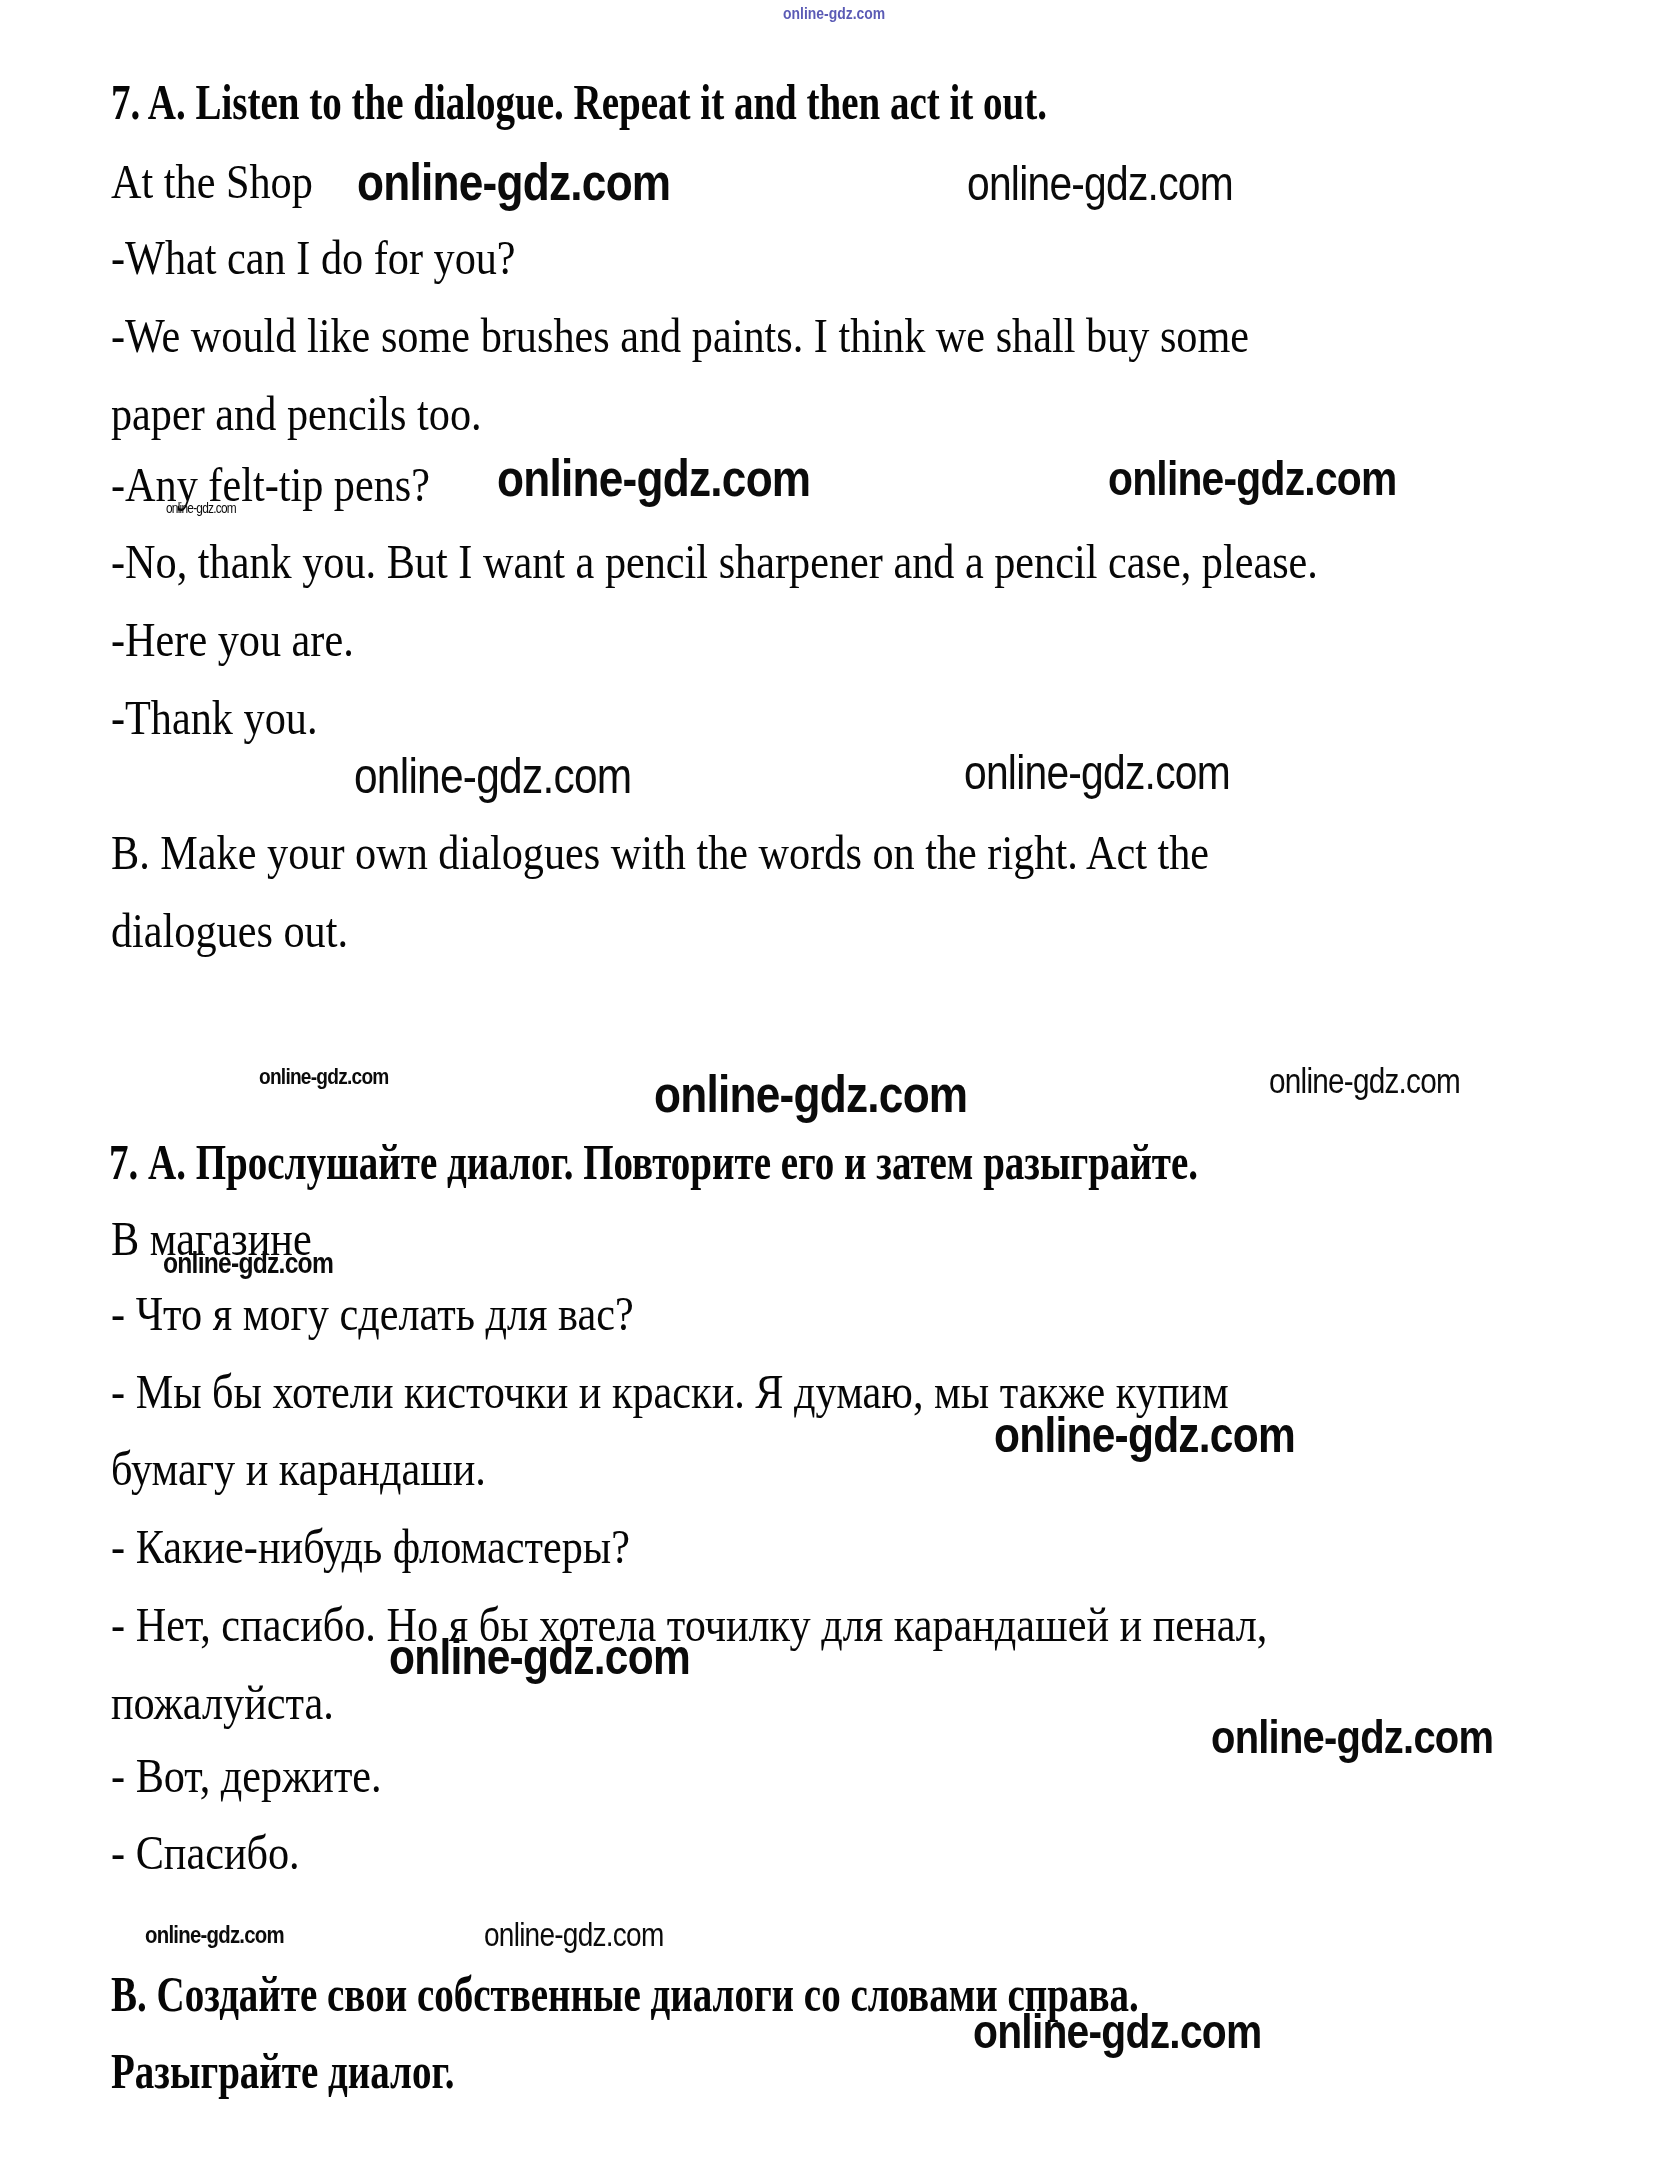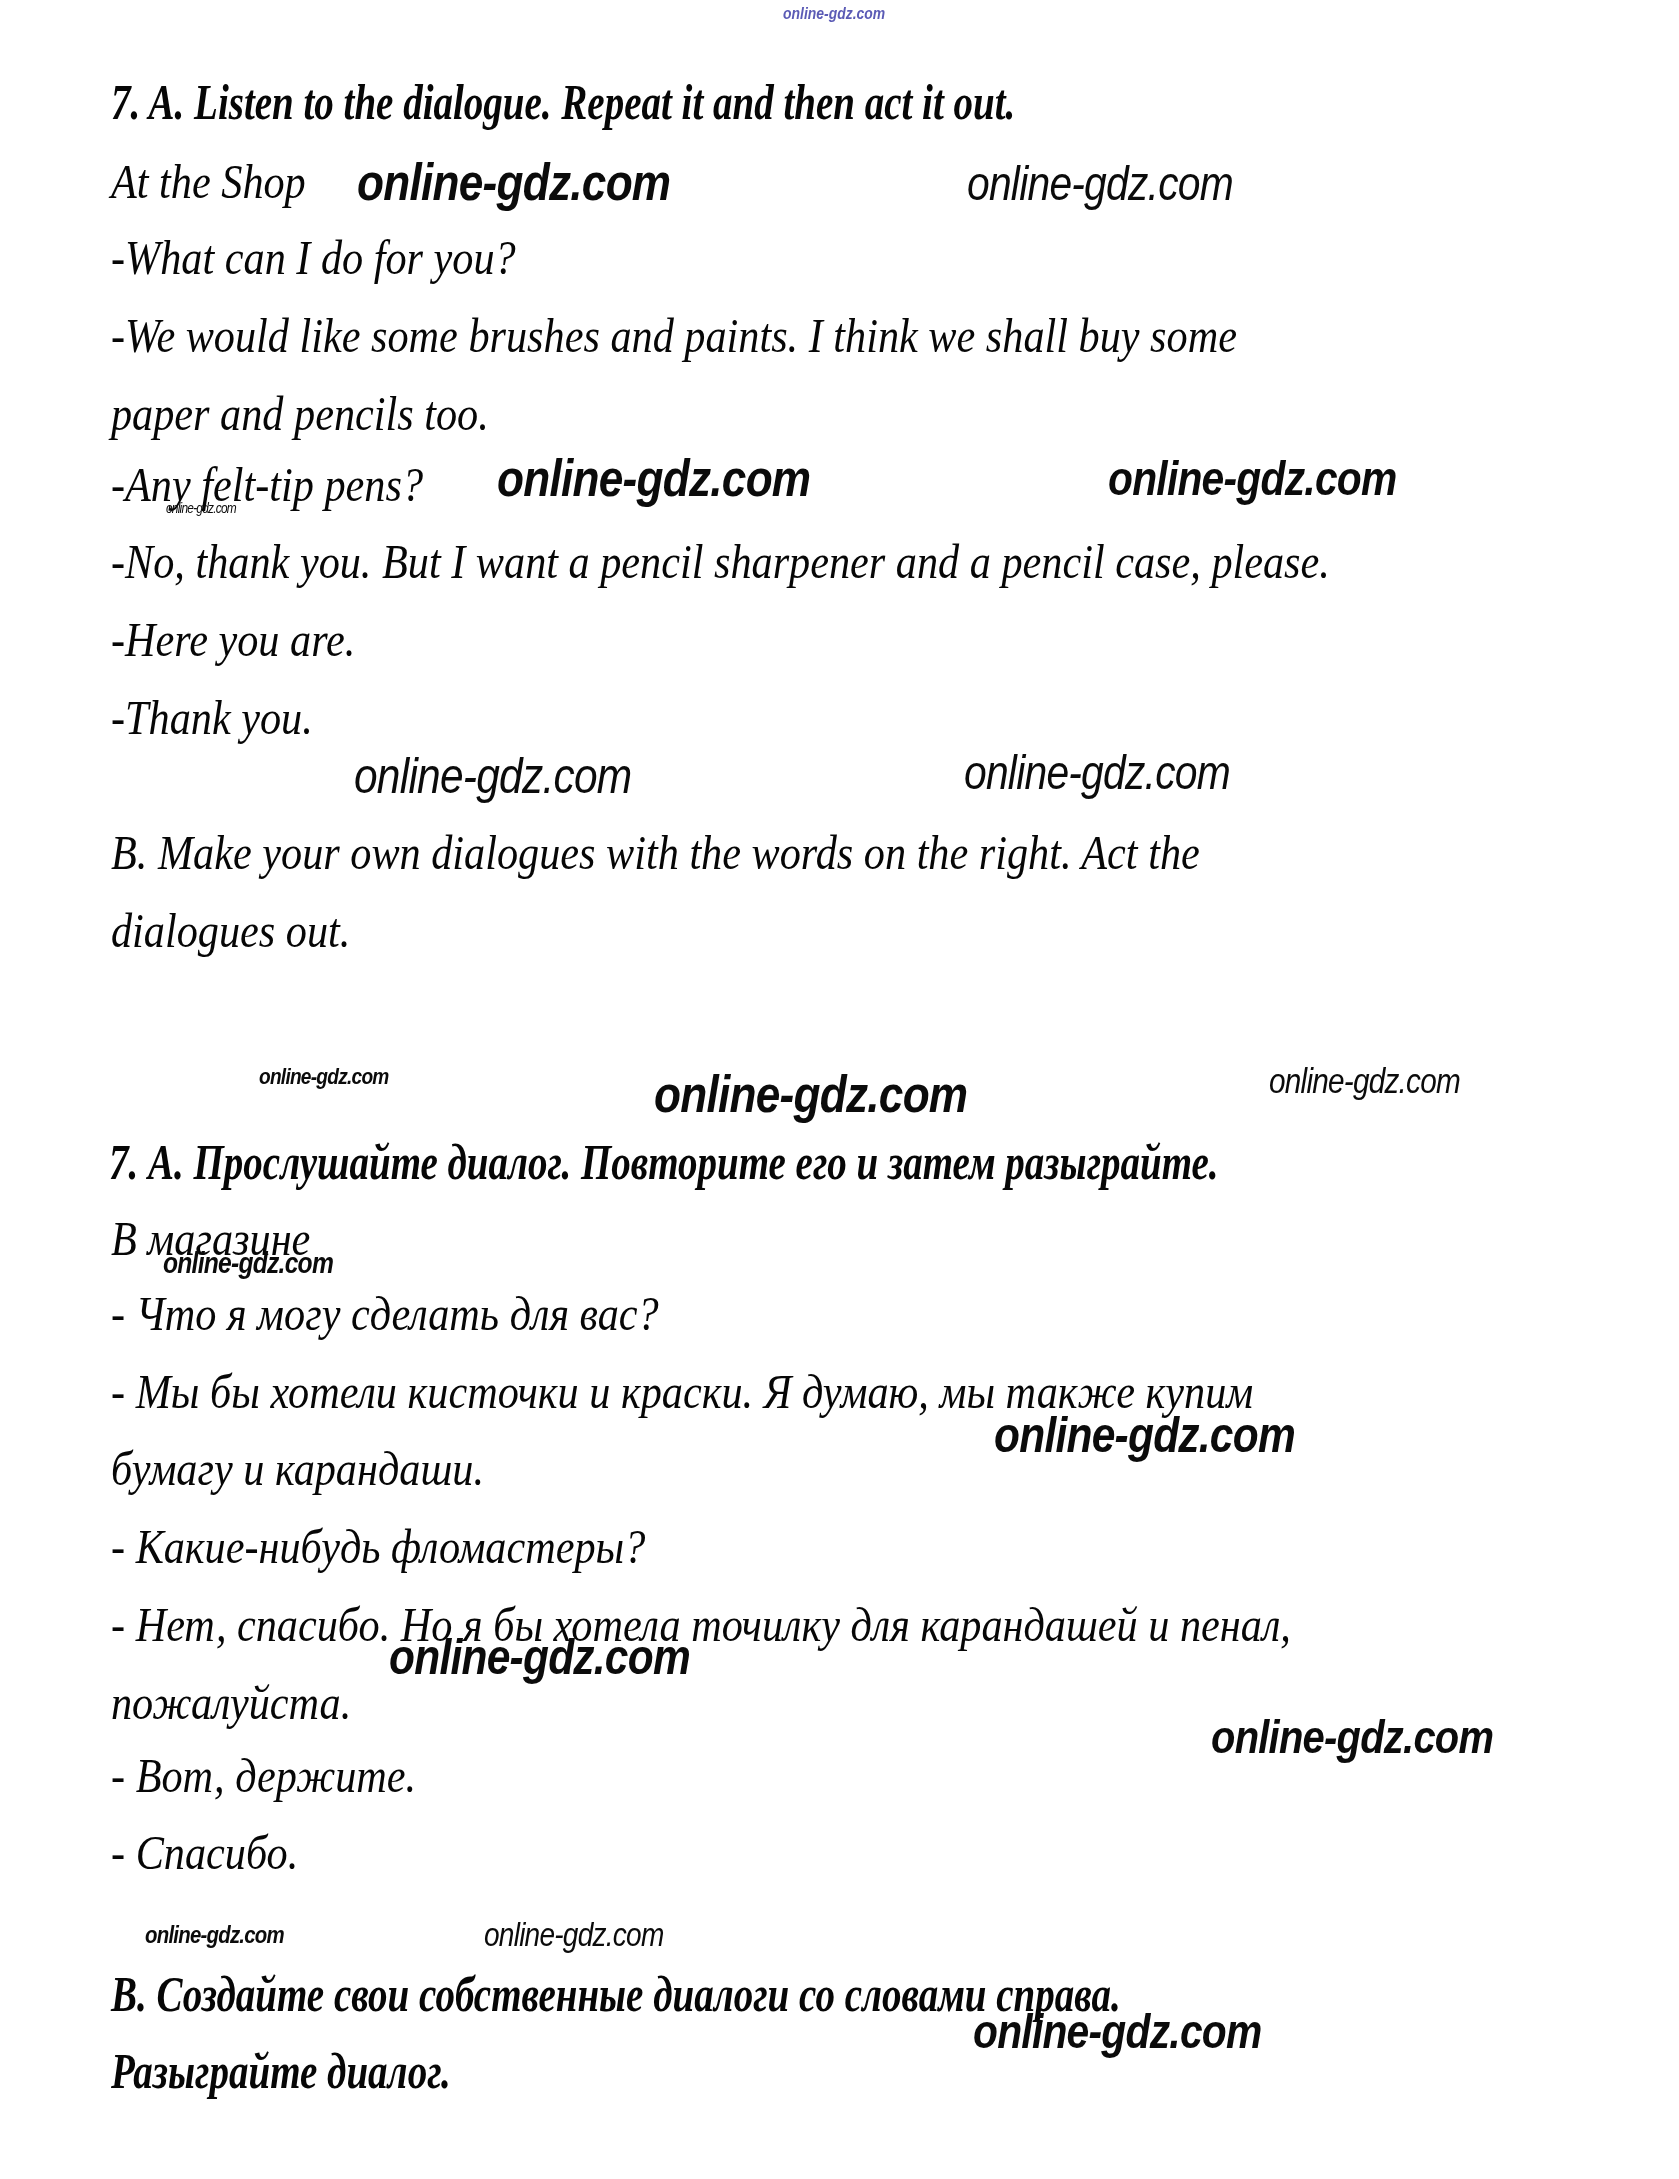--- a/index.html
+++ b/index.html
@@ -7,21 +7,20 @@
     padding: 0;
     background: #ffffff;
   }
   .page {
     position: relative;
     width: 1679px;
     height: 2179px;
     background: #ffffff;
     overflow: hidden;
     font-family: "Liberation Serif", "DejaVu Serif", serif;
-    font-style: italic;
   }
   
   .tline {
     position: absolute;
     white-space: nowrap;
     color: #060606;
     font-family: "Liberation Serif", "DejaVu Serif", serif;
     font-size: 48px;
     transform: scaleX(0.88);
     transform-origin: 0 0;

